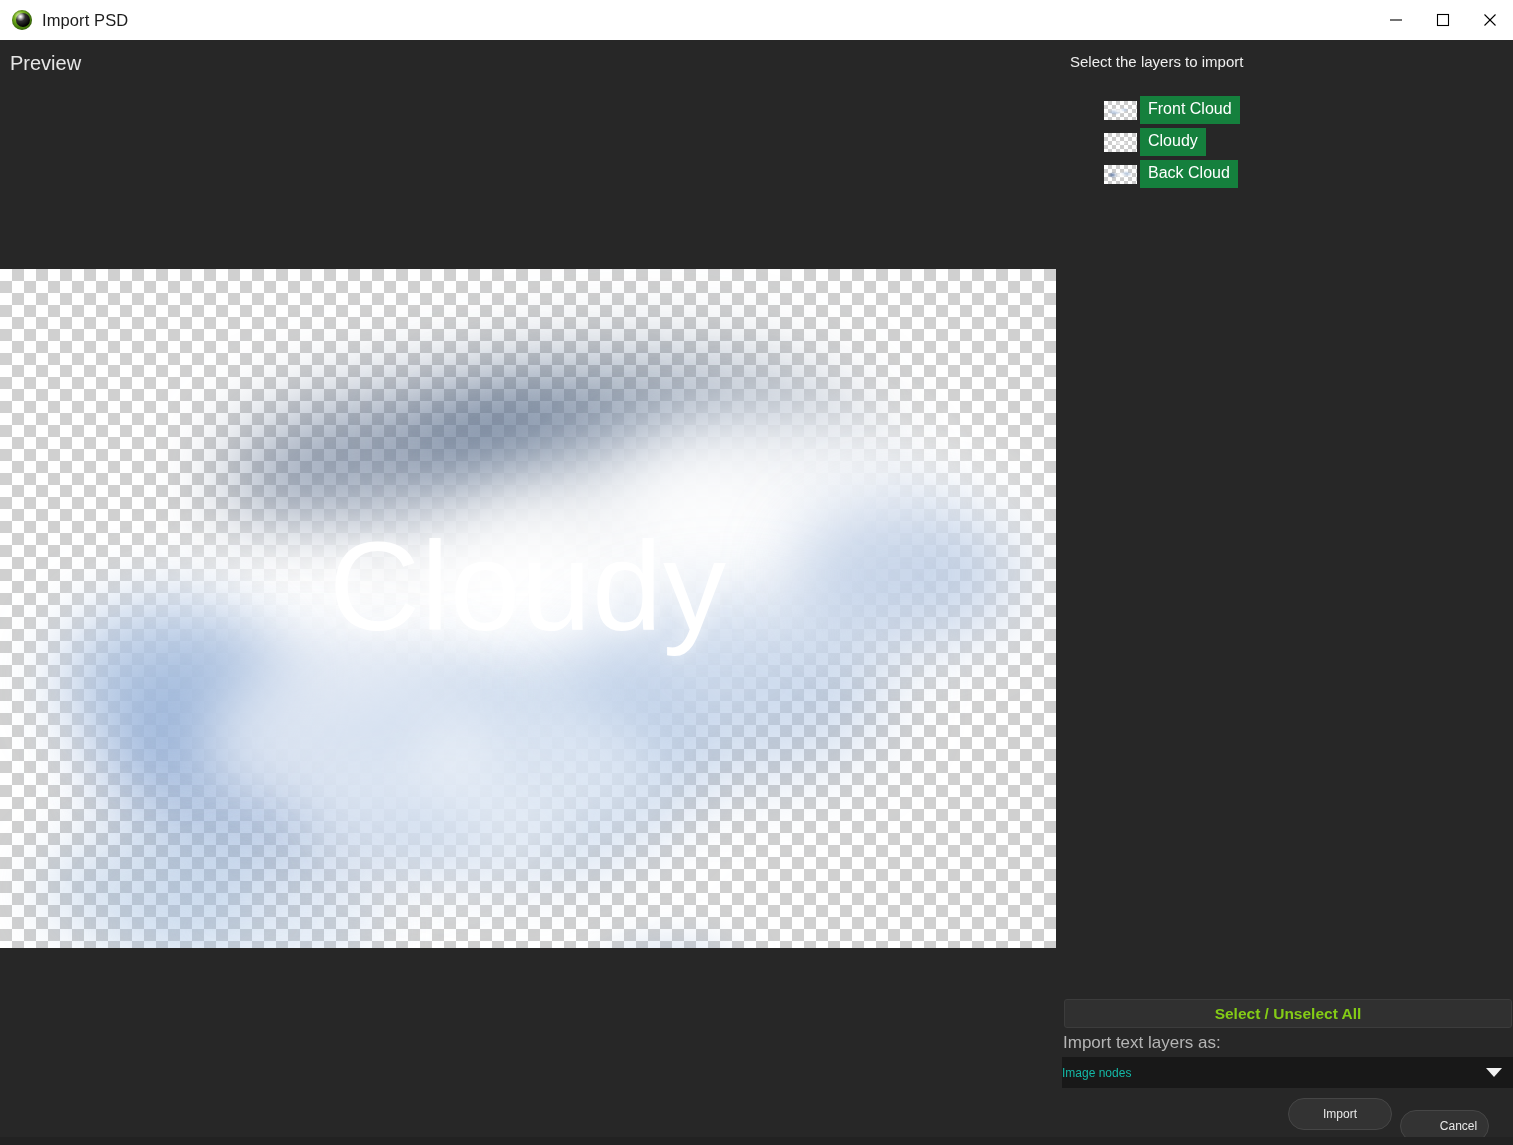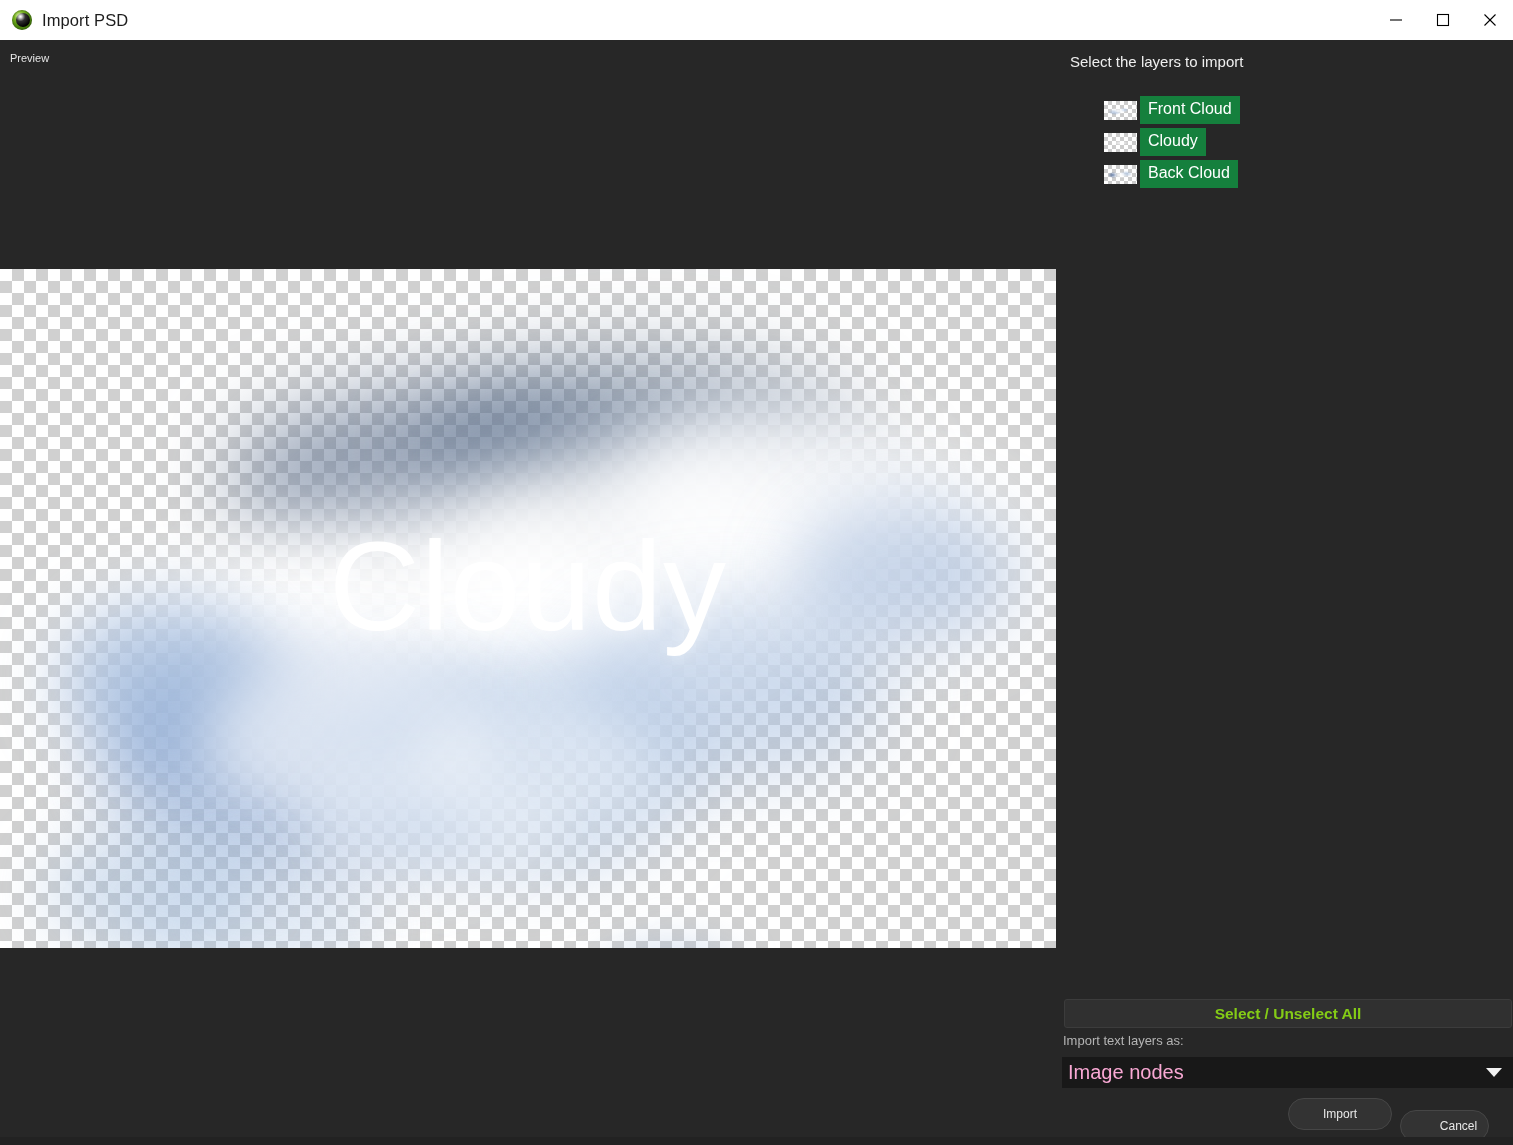--- a/index.html
+++ b/index.html
@@ -81,21 +81,21 @@
     justify-content: center;
     background: #ffffff;
   }
   .winbtn svg { display: block; }
 
   
   .preview-label {
     position: absolute;
     left: 10px;
     top: 52px;
-    font-size: 11px;
+    font-size: 20px;
     color: #e6e6e6;
   }
   .preview-canvas {
     position: absolute;
     left: 0;
     top: 269px;
     width: 1056px;
     height: 679px;
     overflow: hidden;
     background-color: #ffffff;
@@ -198,41 +198,40 @@
     display: flex;
     align-items: center;
     justify-content: center;
     cursor: pointer;
   }
 
   .field-label {
     position: absolute;
     left: 1063px;
     top: 1033px;
-    font-size: 13px;
+    font-size: 17px;
     color: #b4b4b4;
   }
 
   .combo {
     position: absolute;
     left: 1062px;
     top: 1057px;
     width: 451px;
     height: 31px;
     box-sizing: border-box;
     background: #181818;
     border: none;
     display: flex;
     align-items: center;
     cursor: pointer;
   }
   .combo-value {
-    font-size: 20px;
-    color: #f9a8d4;
-    padding-left: 6px;
+    font-size: 12px;
+    color: #14b8a6;
     flex: 1 1 auto;
   }
   .combo-arrow {
     width: 0; height: 0;
     margin-right: 11px;
     border-left: 8px solid transparent;
     border-right: 8px solid transparent;
     border-top: 9px solid #f2f2f2;
     flex: 0 0 auto;
   }

